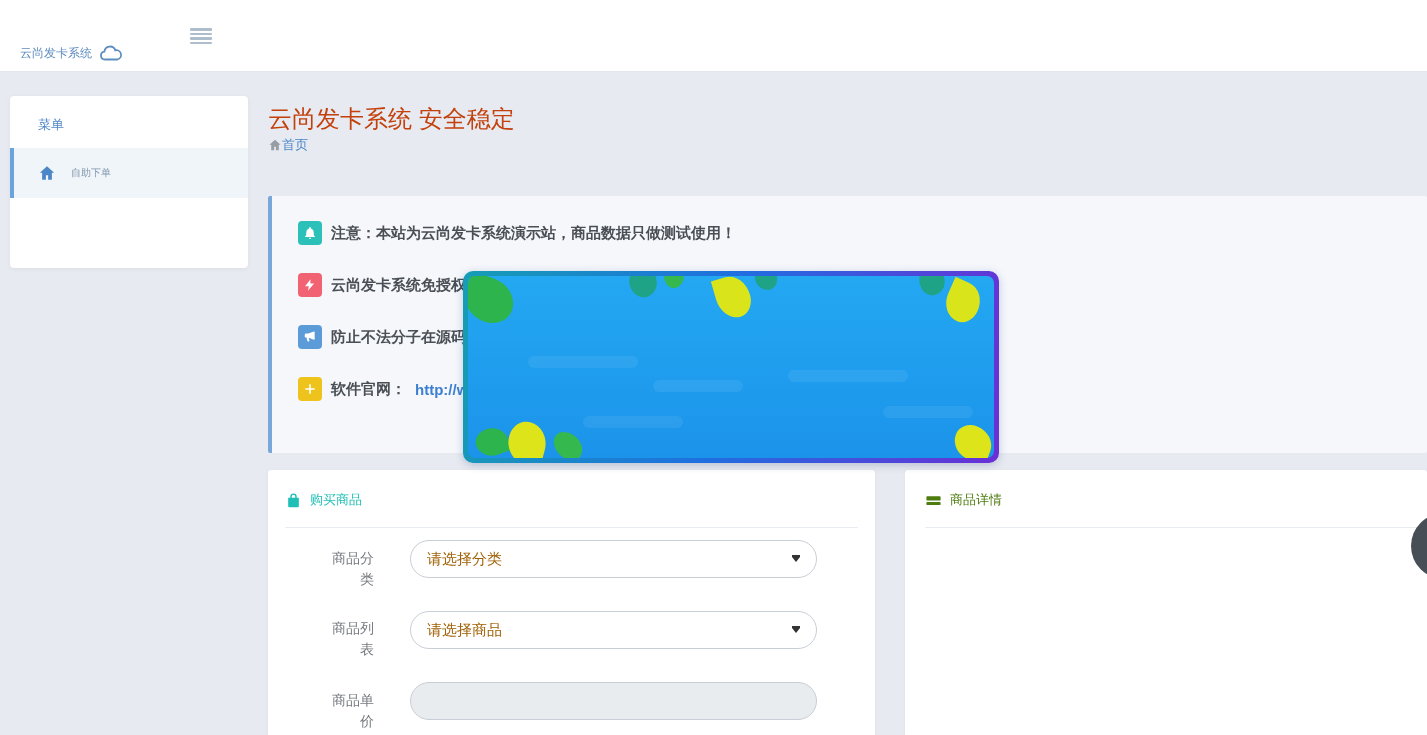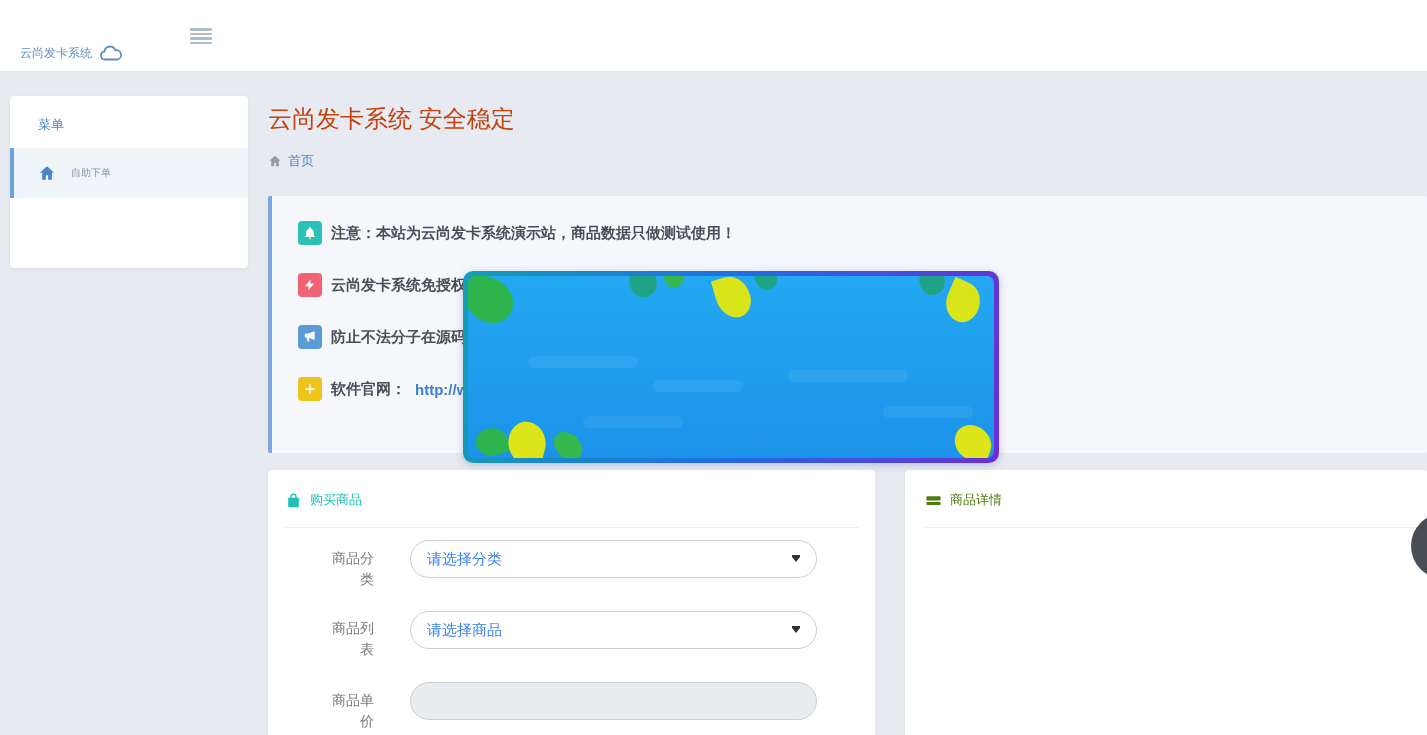--- a/index.html
+++ b/index.html
@@ -43,22 +43,22 @@
     background:#f0f5f9; border-left:4px solid #6ba3dc; padding-left:24px;
     color:#8096ac;
   }
   .side-item.active svg { color:#4a86c8; }
   
   .page-title {
     position:absolute; left:268px; top:103px;
     font-size:24px; font-weight:400; color:#c2410c;
   }
   .breadcrumb {
-    position:absolute; left:268px; top:152px;
-    display:flex; align-items:center; gap:6px; font-size:13px;
+    position:absolute; left:268px; top:136px;
+    display:flex; align-items:center; font-size:13px;
   }
   .breadcrumb svg { width:14px; height:14px; color:#969da5; }
   .breadcrumb a { color:#4a86c8; text-decoration:none; cursor:pointer; }
   
   .notice-panel {
     position:absolute; left:268px; top:196px; width:1159px; height:257px;
     background:#f5f7fb; border-left:4px solid #7aa7d9; border-radius:2px;
     padding:25px 0 0 26px; display:flex; flex-direction:column; gap:28px;
   }
   .notice-row { display:flex; align-items:center; height:24px; }
@@ -102,21 +102,21 @@
   
   .form-row { position:absolute; left:0; width:100%; height:38px;padding-left:20px; }
   .form-label {
     position:absolute; left:54px; top:8px; width:52px;
     text-align:right; font-size:14px; line-height:21px; color:#75797f;
   }
   .control {
     position:absolute; left:142px; top:0; width:407px; height:38px;
     border:1px solid #c9ced6; border-radius:19px; background:#fff;
     display:flex; align-items:center; padding:0 16px;
-    font-size:15px; color:#3b82f6; cursor:pointer;
+    font-size:15px; color:#a16207; cursor:pointer;
   }
   .control .caret {
     margin-left:auto; width:0; height:0;
     border-left:4px solid transparent; border-right:4px solid transparent;
     border-top:5px solid #333; position:relative;
   }
   .control .caret::before {
     content:""; position:absolute; left:-4px; top:-7px; width:8px; height:2px; background:#333;
   }
   .control.disabled { background:#e9ecef; cursor:default; }

